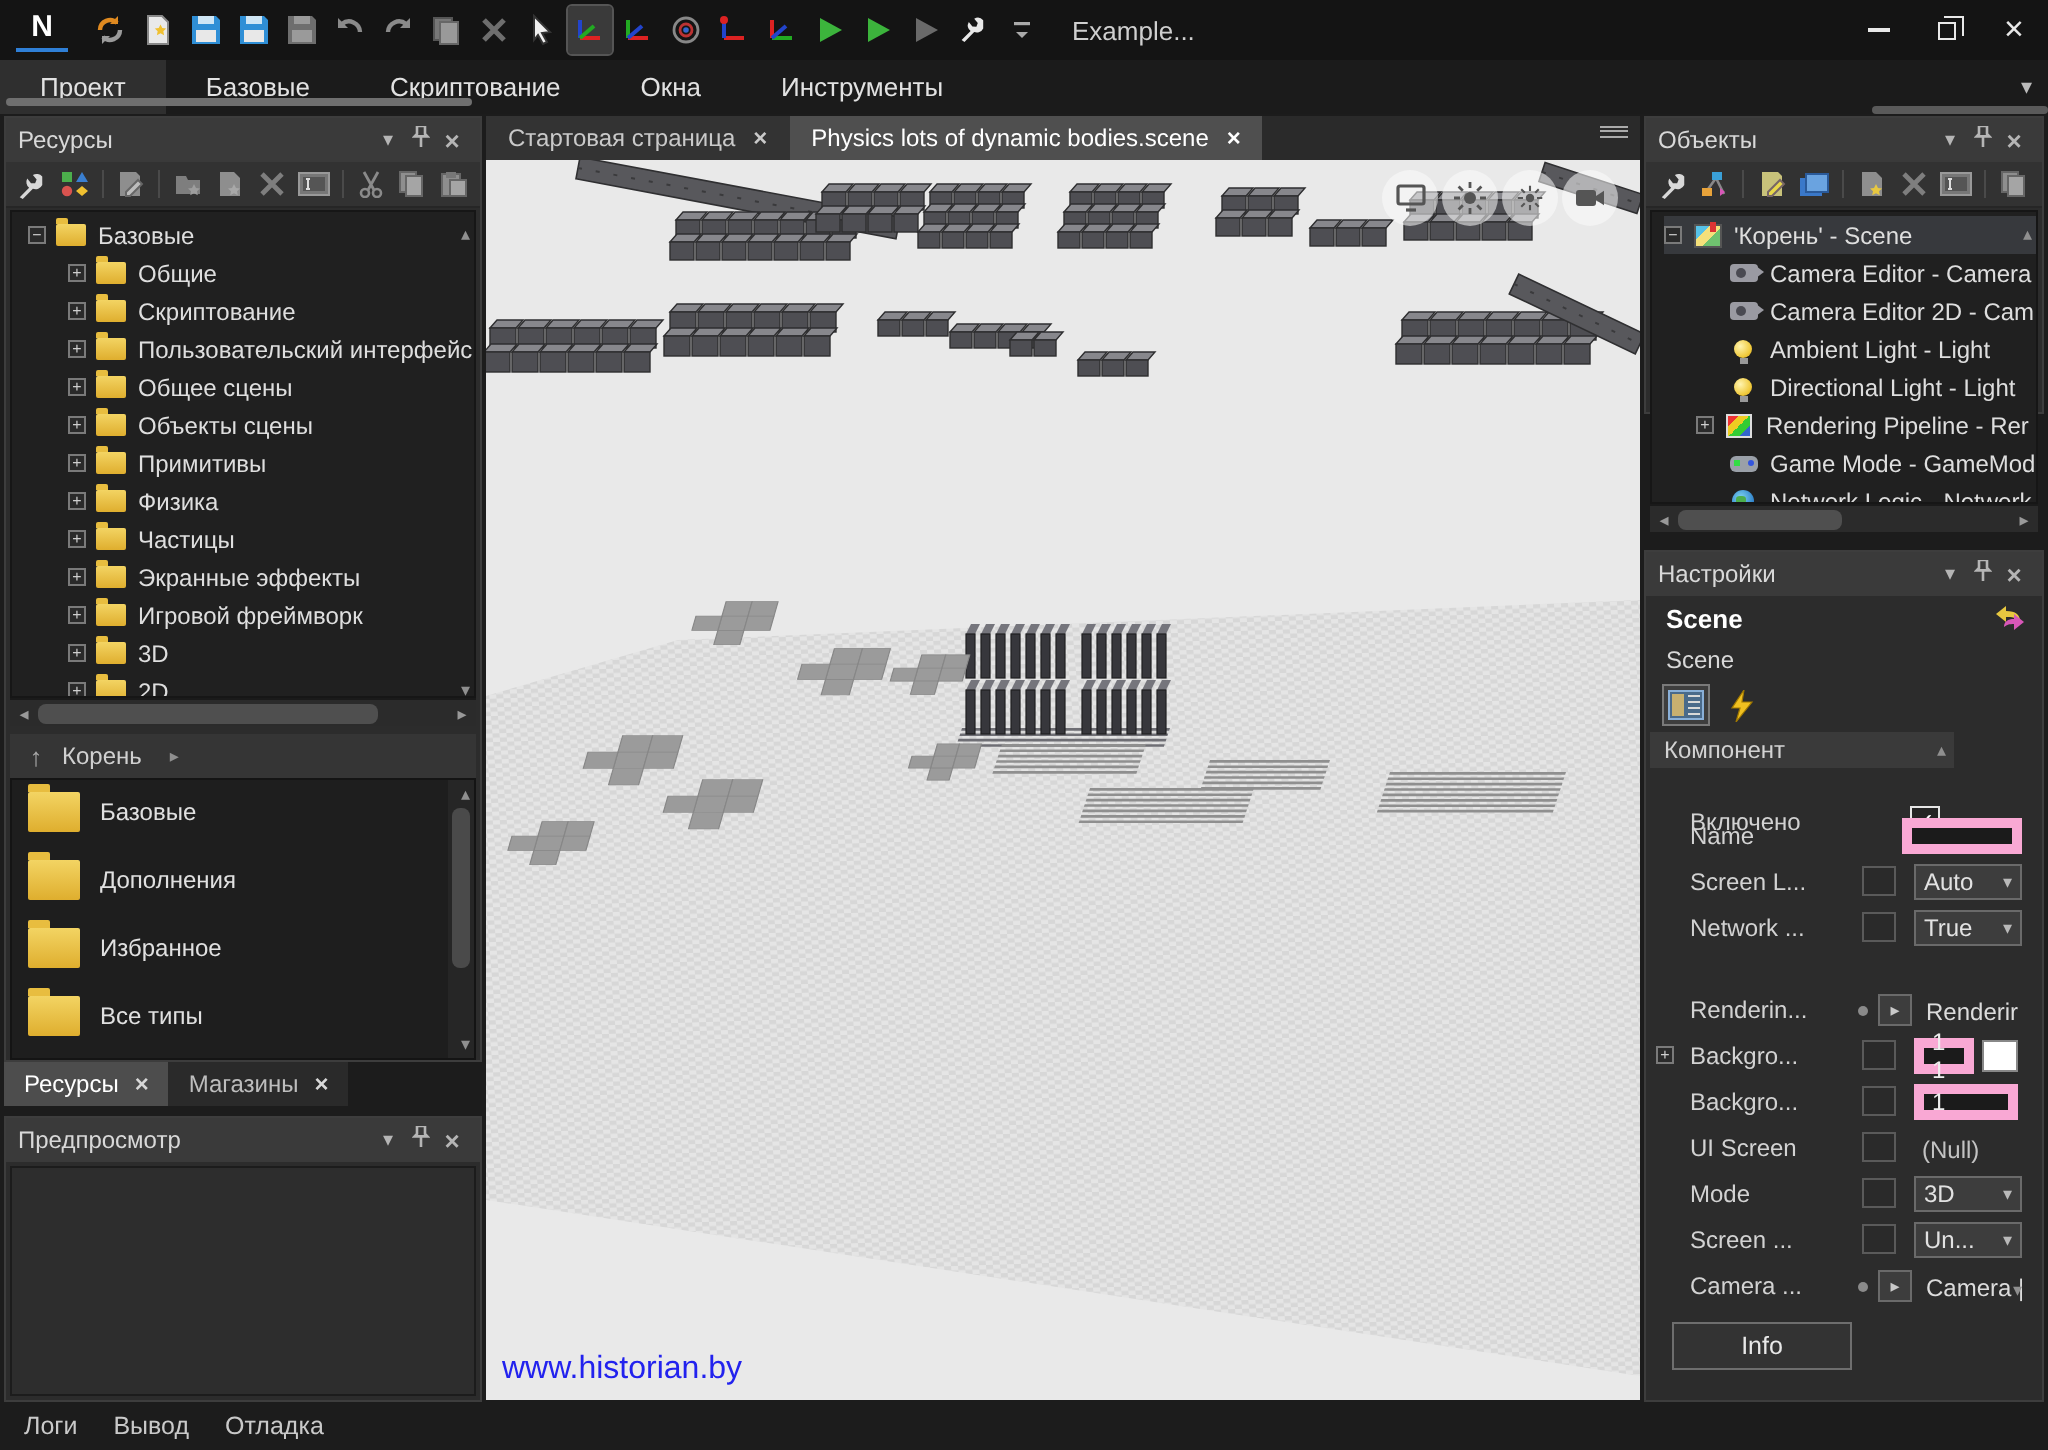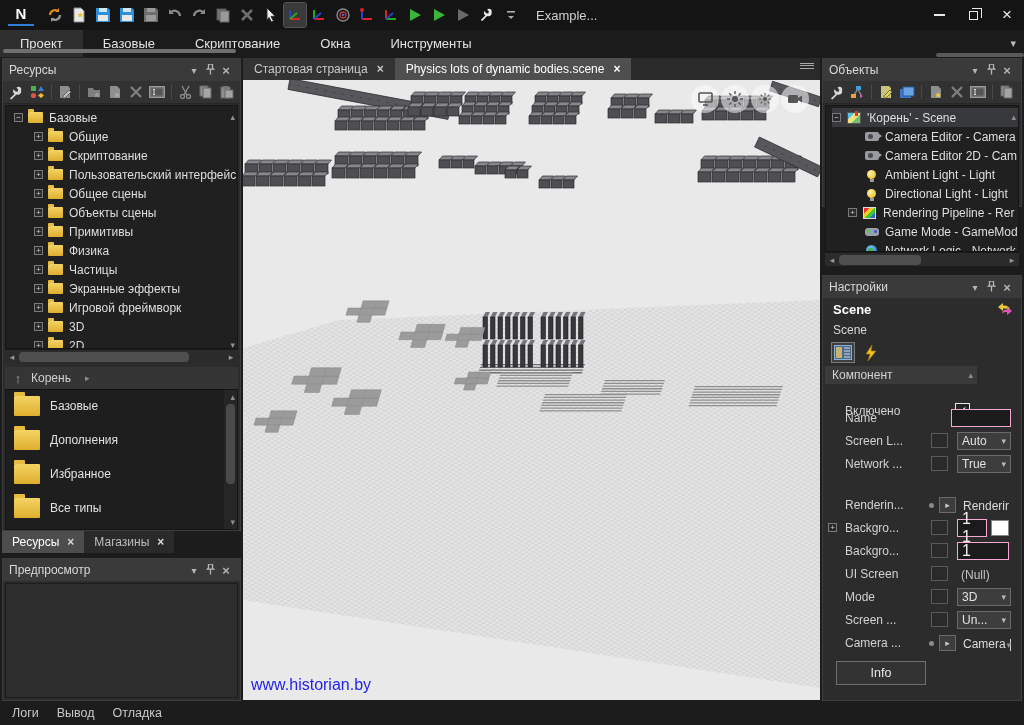--- a/index.html
+++ b/index.html
@@ -98,21 +98,21 @@
   .set-reficon { position:absolute; right:8px; top:26px; }
   .ptab { position:absolute; top:66px; width:24px; height:21px; display:flex; align-items:center; justify-content:center; }
   .ptab.sel { border:1px solid #7a7a7a; background:#3e3e3e; }
   .sec-hdr { position:absolute; left:2px; width:152px; height:18px; background:#3a3a3a; color:#d2d2d2; display:flex; align-items:center; padding-left:7px; font-size:12px; }
   .prow { position:absolute; left:2px; width:188px; height:23px; }
   .prow .lbl { position:absolute; left:20px; top:4px; color:#d2d2d2; white-space:nowrap; }
   .prow .exp2 { position:absolute; left:3px; top:6px; }
   .rstbox { position:absolute; left:106px; top:3px; width:17px; height:15px; background:#2a2a2a; border:1px solid #5a5a5a; }
   .dd { position:absolute; left:132px; top:2px; width:54px; height:18px; background:#3d3d3d; border:1px solid #6a6a6a; color:#e2e2e2; display:flex; align-items:center; padding:0 4px; justify-content:space-between; font-size:12px; }
   .dd .car { color:#b9b9b9; font-size:9px; }
-  .txtbox { position:absolute; background:#1b1b1b; border:1px solid #f9a8d4; color:#eee; display:flex; align-items:center; padding:0 4px; font-size:16px; }
+  .txtbox { position:absolute; background:#1b1b1b; border:5px solid #f9a8d4; color:#eee; display:flex; align-items:center; padding:0 4px; font-size:12px; }
   .chk { position:absolute; left:130px; top:3px; width:15px; height:15px; border:1px solid #e6e6e6; background:#242424; color:#fff; font-size:12px; line-height:14px; text-align:center; }
   .dot { position:absolute; left:104px; top:9px; width:5px; height:5px; border-radius:50%; background:#8a8a8a; }
   .refbtn { position:absolute; left:114px; top:3px; width:17px; height:16px; background:#3d3d3d; border:1px solid #6a6a6a; color:#c9c9c9; font-size:9px; display:flex; align-items:center; justify-content:center; }
   .refval { position:absolute; left:138px; top:5px; color:#dcdcdc; white-space:nowrap; overflow:hidden; max-width:48px; }
   .swatch { position:absolute; left:166px; top:3px; width:18px; height:16px; background:#fff; border:1px solid #888; }
   .scroll-col-ar { position:absolute; right:4px; color:#8f8f8f; font-size:9px; }
   .info-btn { position:absolute; left:13px; top:385px; width:90px; height:24px; border:1px solid #6e6e6e; background:#333; color:#e8e8e8; display:flex; align-items:center; justify-content:center; font-size:12.5px; }
 
   
   .oi { width:15px; height:13px; margin-right:6px; flex:none; display:flex; align-items:center; justify-content:center; }

